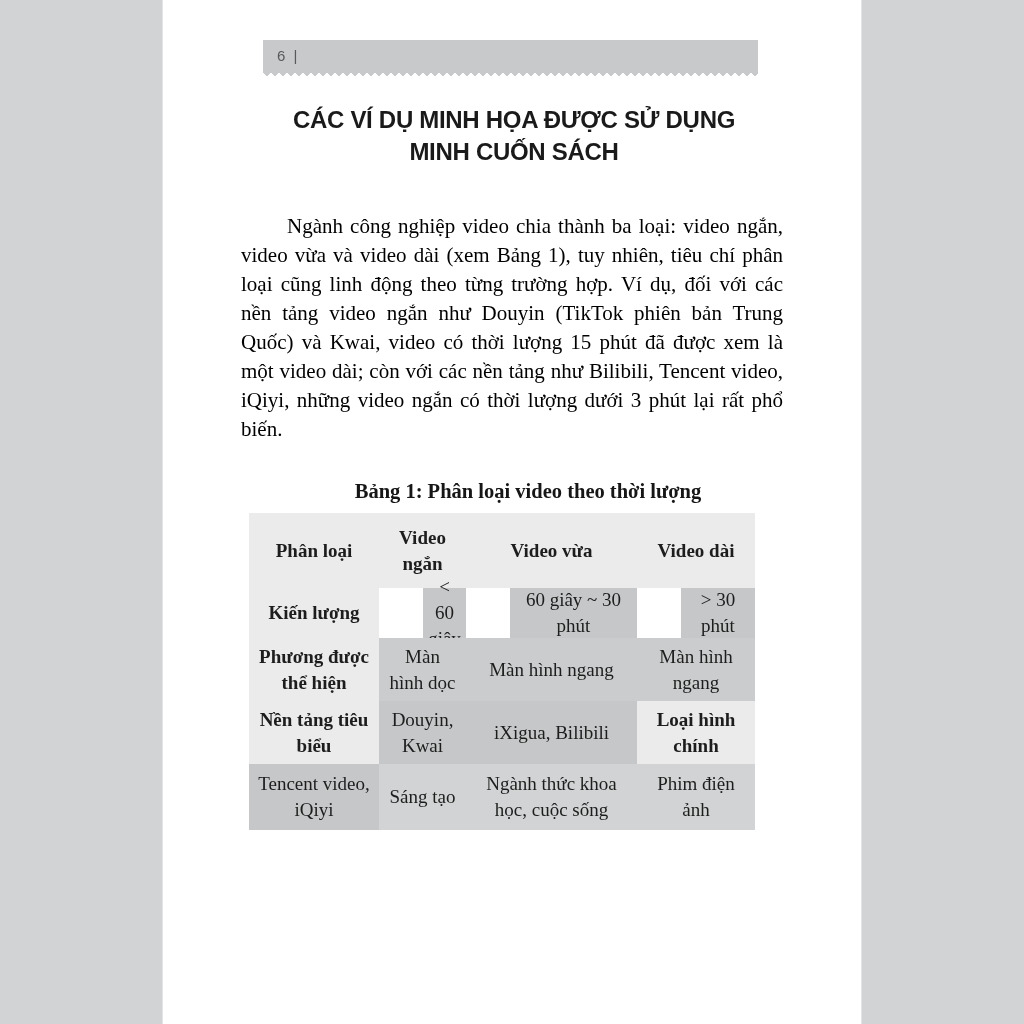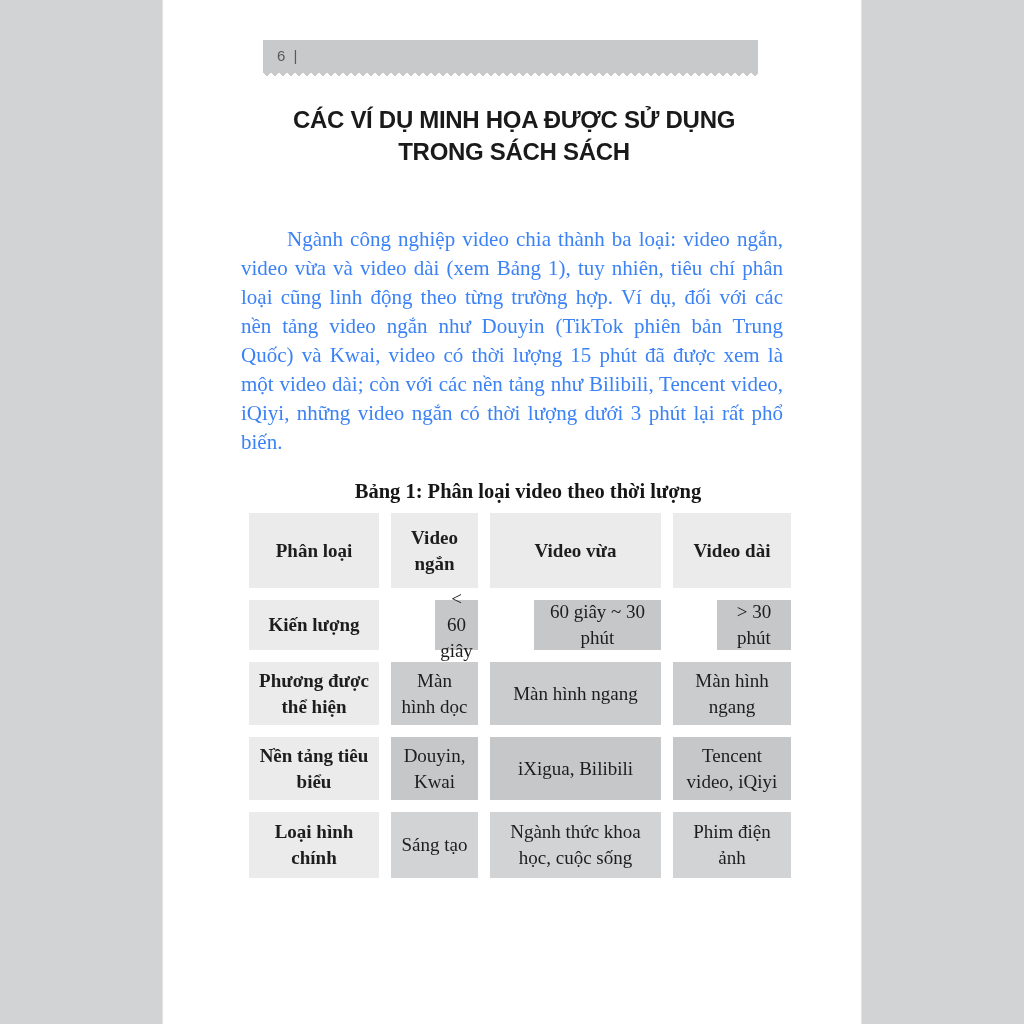--- a/index.html
+++ b/index.html
@@ -62,49 +62,49 @@
     font-family: "Liberation Sans", "DejaVu Sans", sans-serif;
     font-weight: bold;
     font-size: 24px;
     line-height: 32px;
     color: #1a1a1a;
     letter-spacing: -0.3px;
   }
   .para {
     position: absolute;
     left: 78px;
-    top: 225px;
+    top: 212px;
     width: 542px;
     margin: 0;
     font-size: 21px;
     line-height: 29px;
     text-align: justify;
     text-indent: 46px;
-    color: #3b82f6;
+    color: #000000;
   }
   .caption {
     position: absolute;
     left: 0;
     top: 464px;
     width: 100%;
     margin: 16px;
     text-align: center;
     font-weight: bold;
     font-size: 20.5px;
     color: #161616;
   }
   .vtable {
     position: absolute;
     left: 86px;
     top: 513px;
     width: 518px;
     display: grid;
     grid-template-columns: 130px 87px 171px 118px;
     grid-template-rows: 75px 50px 63px 63px 66px;
-    gap: 12px;
+    gap: 0;
     background: #ffffff;
   }
   .cell {
     display: flex;
     align-items: center;
     justify-content: center;
     text-align: center;
     font-size: 19px;
     line-height: 26px;
     padding: 2px 7px;
@@ -122,21 +122,21 @@
 </head>
 <body>
 
 <div class="stage">
   <div class="page">
 
     <div class="header-bar">
       <span class="pagenum">6 |</span>
     </div>
 
-    <h1 class="title"><span>CÁC VÍ DỤ MINH HỌA ĐƯỢC SỬ DỤNG</span><br><span>TRONG SÁCH SÁCH</span></h1>
+    <h1 class="title"><span>CÁC VÍ DỤ MINH HỌA ĐƯỢC SỬ DỤNG</span><br><span>MINH CUỐN SÁCH</span></h1>
 
     <p class="para">Ngành công nghiệp video chia thành ba loại: video ngắn, video vừa và video dài (xem Bảng 1), tuy nhiên, tiêu chí phân loại cũng linh động theo từng trường hợp. Ví dụ, đối với các nền tảng video ngắn như Douyin (TikTok phiên bản Trung Quốc) và Kwai, video có thời lượng 15 phút đã được xem là một video dài; còn với các nền tảng như Bilibili, Tencent video, iQiyi, những video ngắn có thời lượng dưới 3 phút lại rất phổ biến.</p>
 
     <p class="caption">Bảng 1: Phân loại video theo thời lượng</p>
 
     <div class="vtable">
 
       <div class="cell c-light">Phân loại</div>
       <div class="cell c-light">Video ngắn</div>
       <div class="cell c-light">Video vừa</div>
@@ -148,22 +148,22 @@
       <div class="cell c-data cd2">&gt; 30 phút</div>
 
       <div class="cell c-light">Phương được thể hiện</div>
       <div class="cell c-data cd3">Màn hình dọc</div>
       <div class="cell c-data cd3">Màn hình ngang</div>
       <div class="cell c-data cd3">Màn hình ngang</div>
 
       <div class="cell c-light">Nền tảng tiêu biểu</div>
       <div class="cell c-data cd4">Douyin, Kwai</div>
       <div class="cell c-data cd4">iXigua, Bilibili</div>
+      <div class="cell c-light">Loại hình chính</div>
+
       <div class="cell c-data cd4">Tencent video, iQiyi</div>
-
-      <div class="cell c-light">Loại hình chính</div>
       <div class="cell c-data cd5">Sáng tạo</div>
       <div class="cell c-data cd5">Ngành thức khoa học, cuộc sống</div>
       <div class="cell c-data cd5">Phim điện ảnh</div>
     </div>
 
   </div>
 </div>
 
 </body></html>

